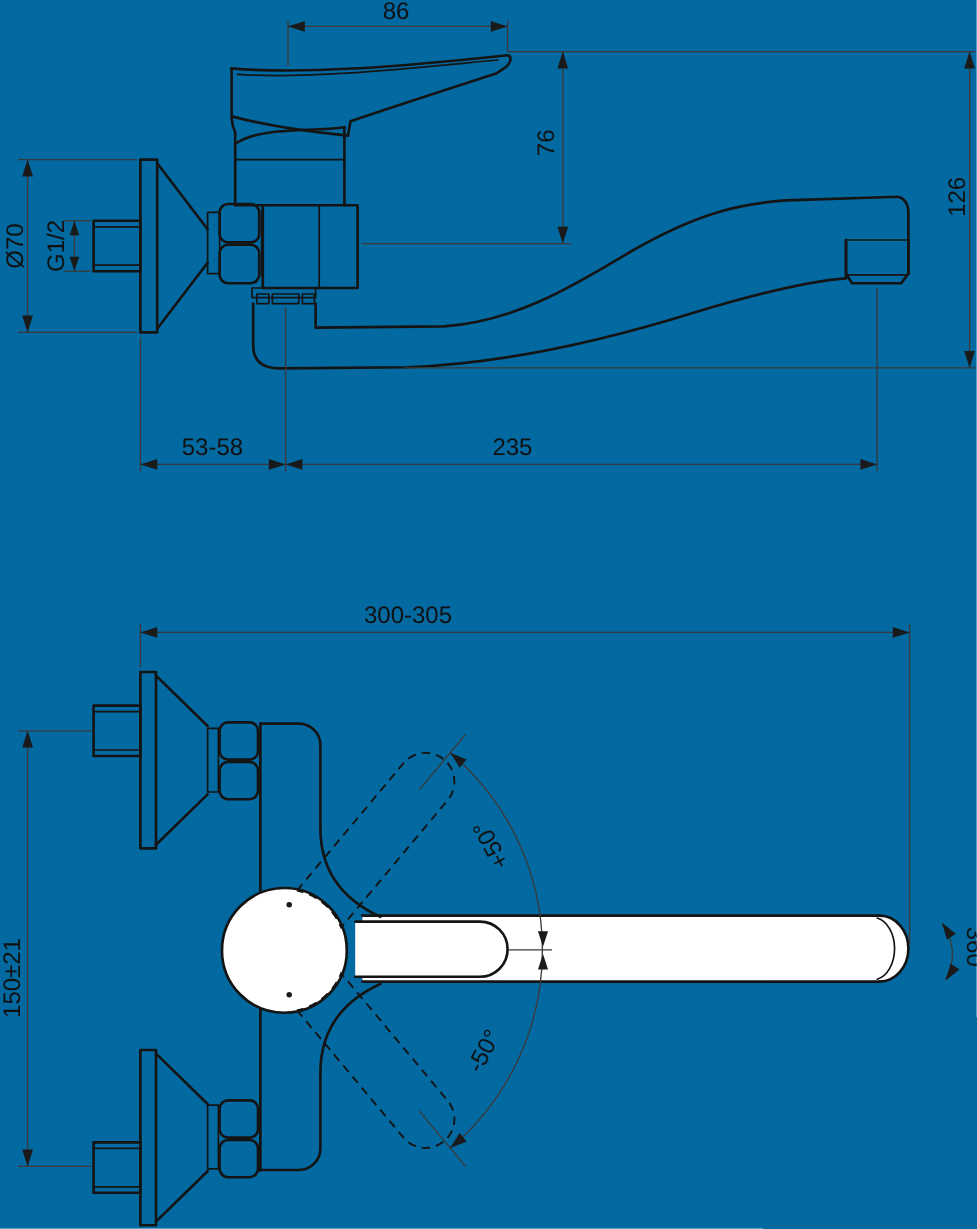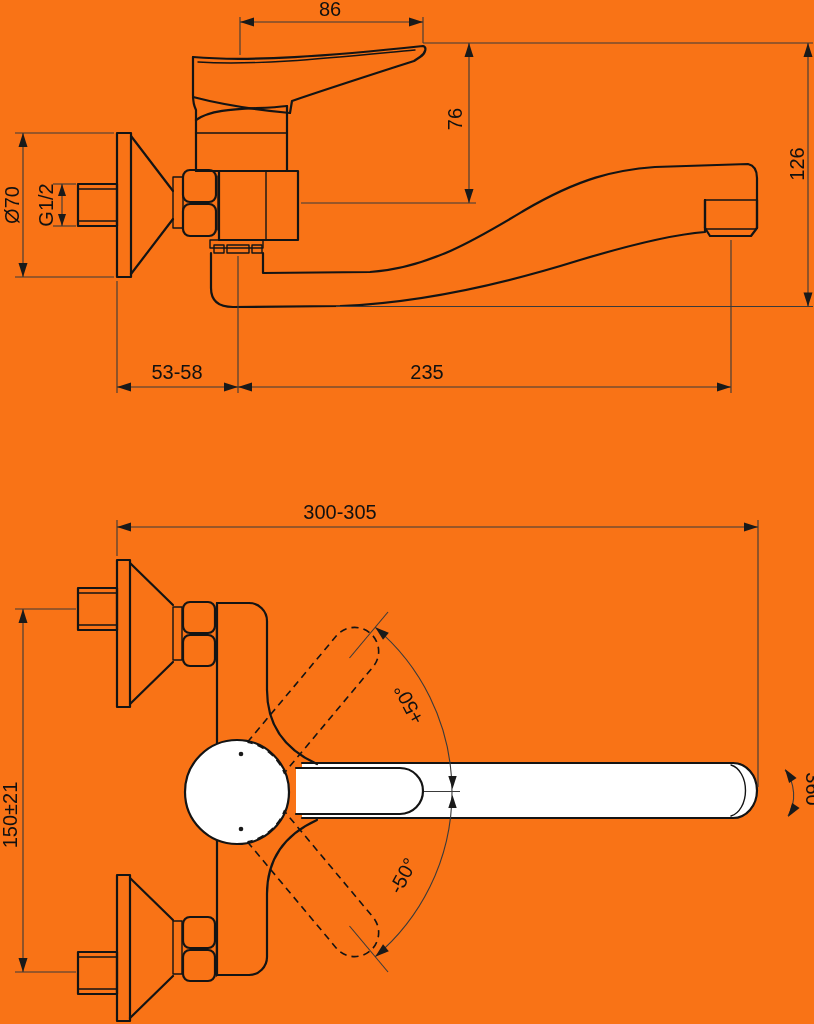--- a/index.html
+++ b/index.html
@@ -1,16 +1,16 @@
 <!DOCTYPE html>
 <html><head>
 <meta charset="utf-8">
 <style>
   html,body{margin:0;padding:0;background:#fff;}
-  .page{width:814px;height:1024px;background:#f97316;position:relative;overflow:hidden;}
+  .page{width:814px;height:1024px;background:#0369a1;position:relative;overflow:hidden;}
   svg{display:block;}
   text{font-family:"Liberation Sans","DejaVu Sans",sans-serif;fill:#111;}
   .dim-text{font-size:20px;}
   .part{stroke:#141414;stroke-width:2.2;fill:none;stroke-linecap:round;stroke-linejoin:round;}
   .part-thin{stroke:#141414;stroke-width:1.4;fill:none;stroke-linecap:round;stroke-linejoin:round;}
   .part-fill{stroke:#141414;stroke-width:2.2;fill:#fff;stroke-linejoin:round;}
   .whitefill{fill:#fff;stroke:none;}
   .dashed{stroke:#141414;stroke-width:1.6;fill:none;stroke-dasharray:7 5;stroke-linecap:butt;}
   .dim{stroke:#3a3a3a;stroke-width:1.1;fill:none;}
   .arrow{fill:#1a1a1a;stroke:none;}

